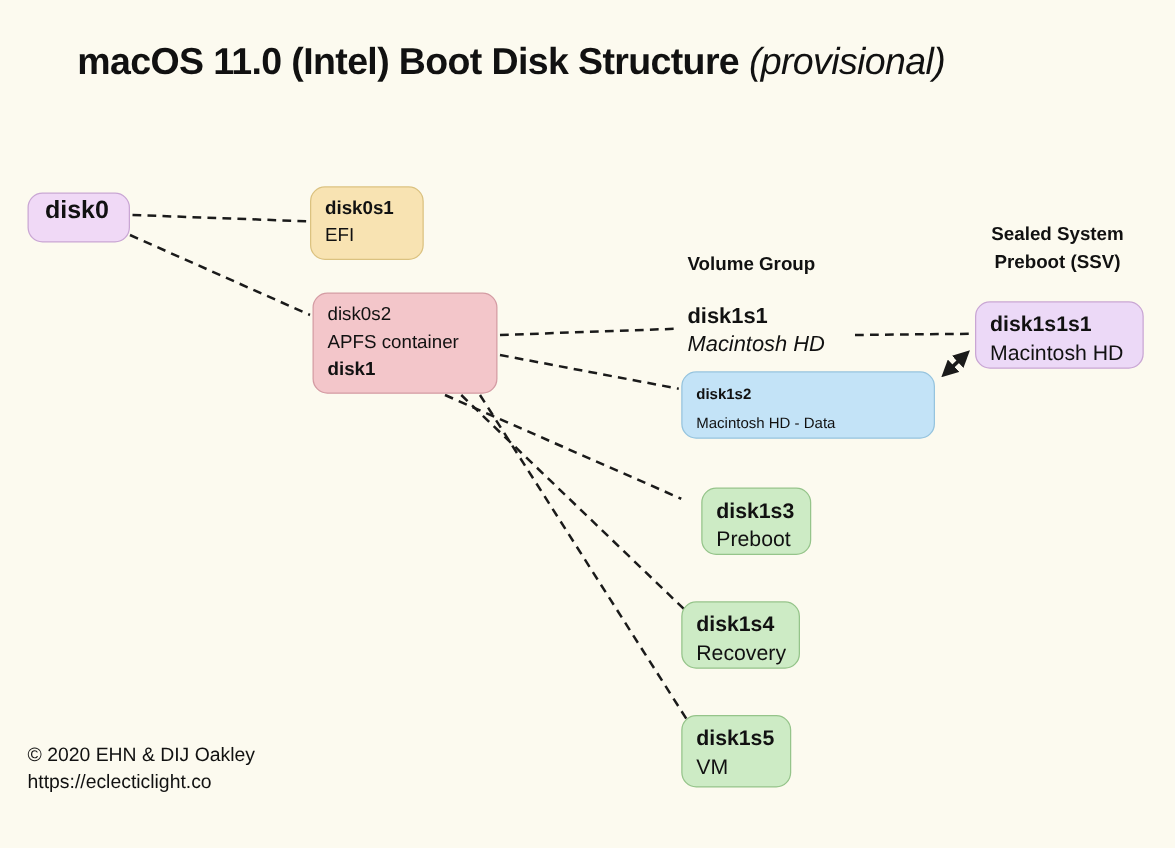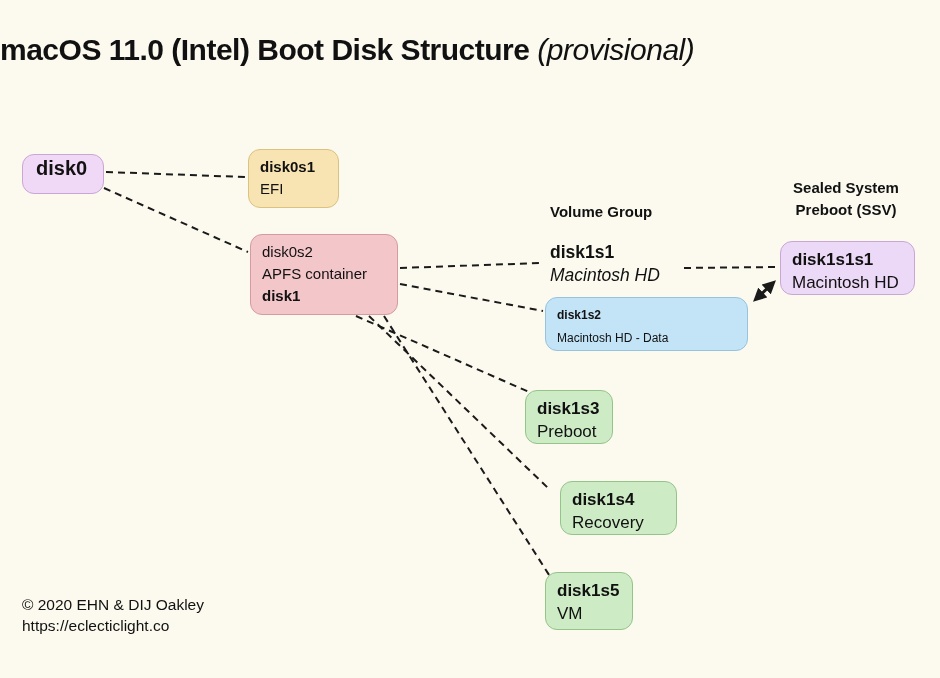--- a/index.html
+++ b/index.html
@@ -12,21 +12,21 @@
     position: relative;
     width: 940px;
     height: 678px;
     background: var(--background, #FCFAEF);
     overflow: hidden;
   }
   .title {
     position: absolute;
     left: 0; top: 33px;
     width: 756px;
-    text-align: left;
+    text-align: right;
     font-size: 30px;
     font-weight: 700;
     letter-spacing: -0.5px;
     margin: 0;
   }
   .title .prov {
     font-weight: 400;
     font-style: italic;
   }
   svg.connectors {
@@ -78,22 +78,22 @@
     left: 545px; top: 297px; width: 203px; height: 54px;
     background: var(--data-fill, #C3E3F7);
     border-color: var(--data-border, #96C4DE);
     font-size: 12px; line-height: 23px;
   }
   .node-green {
     background: var(--green-fill, #CDEBC5);
     border-color: var(--green-border, #95C48A);
     font-size: 17px; line-height: 23px;
   }
-  .node-disk1s3 { left: 525px; top: 390px; width: 88px; height: 54px; }
-  .node-disk1s4 { left: 545px; top: 481px; width: 117px; height: 54px; margin-left: 15px; }
+  .node-disk1s3 { left: 561px; top: 390px; width: 88px; height: 54px; }
+  .node-disk1s4 { left: 545px; top: 481px; width: 95px; height: 54px; }
   .node-disk1s5 { left: 545px; top: 572px; width: 88px; height: 58px; }
   .node-disk1s1s1 {
     left: 780px; top: 241px; width: 135px; height: 54px;
     background: var(--ssv-fill, #ECD9F7);
     border-color: var(--ssv-border, #C9A6D4);
     font-size: 17px; line-height: 23px;
   }
   .heading {
     position: absolute;
     font-weight: 700;

